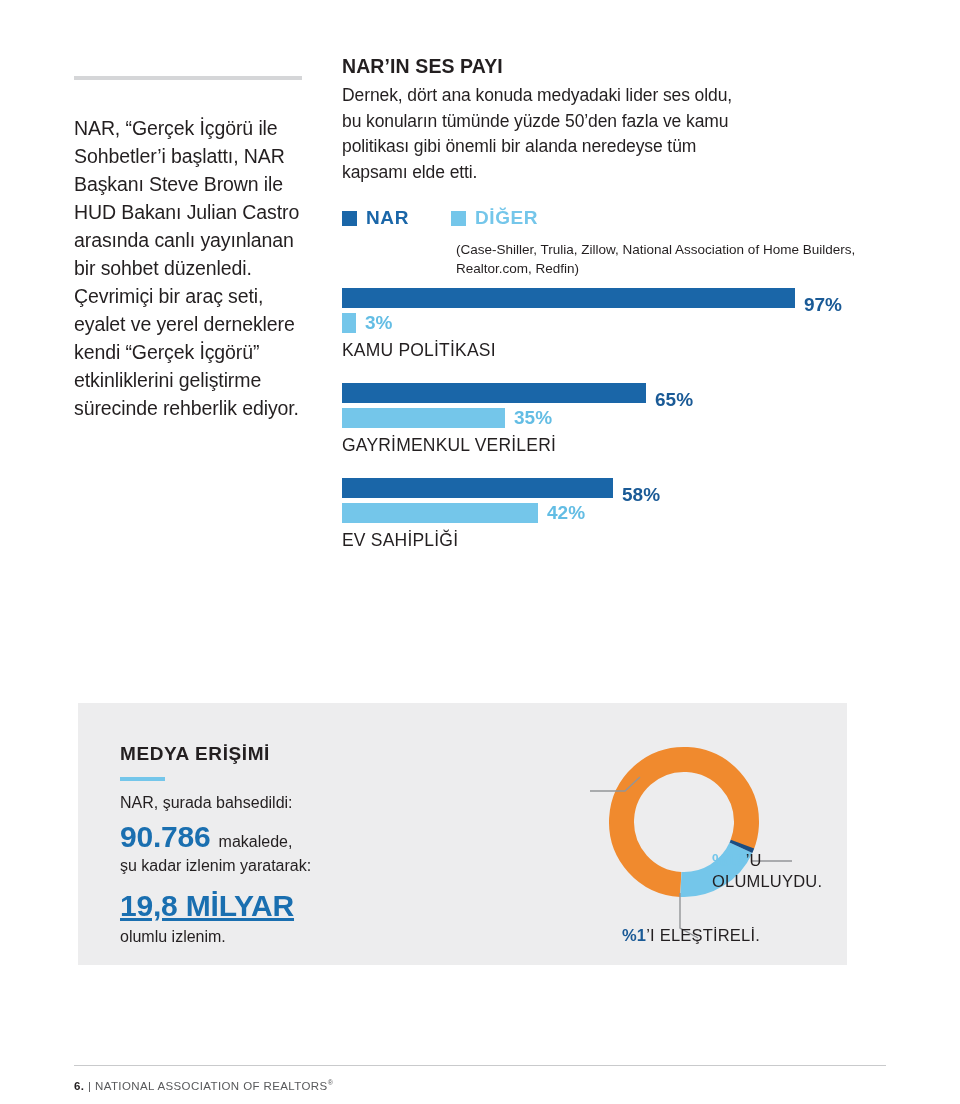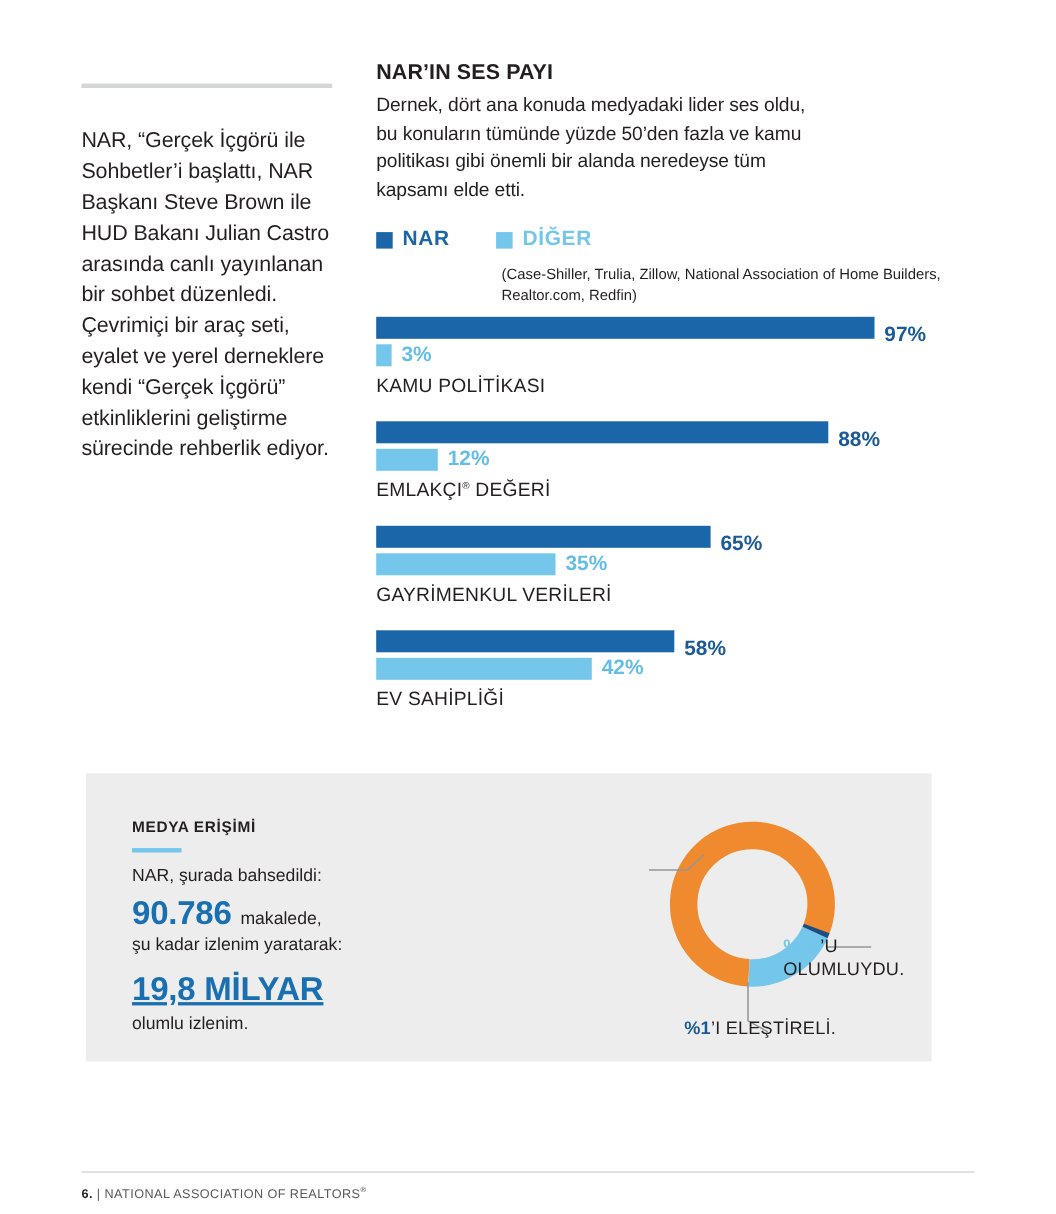--- a/index.html
+++ b/index.html
@@ -146,21 +146,21 @@
     height: 262px;
     background: #ededee;
   }
   #media-left {
     position: absolute;
     left: 42px;
     top: 40px;
     width: 270px;
   }
   #media-title {
-    font-size: 14px;
+    font-size: 19px;
     font-weight: bold;
     letter-spacing: 0.6px;
     color: #231f20;
   }
   #media-rule {
     width: 45px;
     height: 4px;
     background: #74c6ea;
     margin: 12px 0 10px 0;
   }
@@ -274,31 +274,20 @@
         <span class="bar bar-nar" style="width:453px"></span>
         <span class="bar-value val-nar">97%</span>
       </div>
       <div class="bar-row">
         <span class="bar bar-other" style="width:14px"></span>
         <span class="bar-value val-other">3%</span>
       </div>
       <div class="bar-cat">KAMU POLİTİKASI</div>
     </div>
 
-    <div class="bar-group">
-      <div class="bar-row">
-        <span class="bar bar-nar" style="width:411px"></span>
-        <span class="bar-value val-nar">88%</span>
-      </div>
-      <div class="bar-row">
-        <span class="bar bar-other" style="width:56px"></span>
-        <span class="bar-value val-other">12%</span>
-      </div>
-      <div class="bar-cat"><span>EMLAKÇI<sup>®</sup> DEĞERİ</span></div>
-    </div>
 
     <div class="bar-group">
       <div class="bar-row">
         <span class="bar bar-nar" style="width:304px"></span>
         <span class="bar-value val-nar">65%</span>
       </div>
       <div class="bar-row">
         <span class="bar bar-other" style="width:163px"></span>
         <span class="bar-value val-other">35%</span>
       </div>

